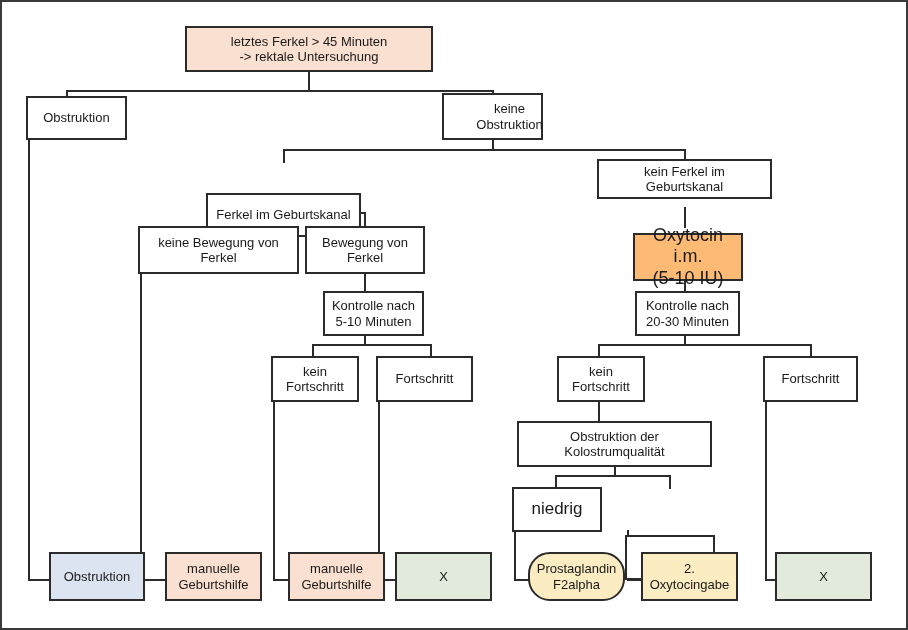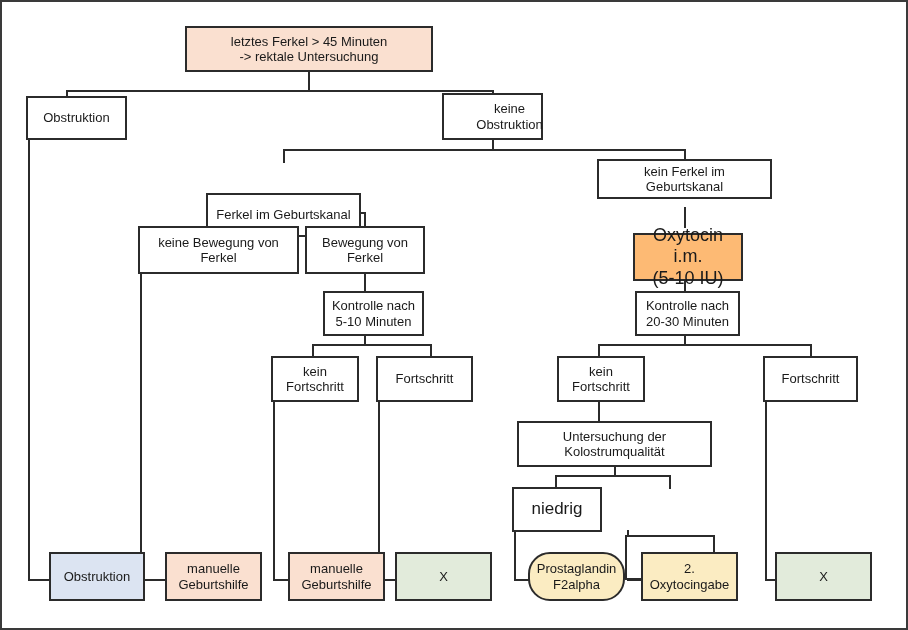--- a/index.html
+++ b/index.html
@@ -146,21 +146,21 @@
       <div class="node" style="left: 323px; top: 291px; width: 101px; height: 45px; background: rgb(255, 255, 255); font-size: 13px;">Kontrolle nach
 5-10 Minuten</div>
       <div class="node" style="left: 635px; top: 291px; width: 105px; height: 45px; background: rgb(255, 255, 255); font-size: 13px;">Kontrolle nach
 20-30 Minuten</div>
       <div class="node" style="left: 271px; top: 356px; width: 88px; height: 46px; background: rgb(255, 255, 255); font-size: 13px;">kein
 Fortschritt</div>
       <div class="node" style="left: 376px; top: 356px; width: 97px; height: 46px; background: rgb(255, 255, 255); font-size: 13px;">Fortschritt</div>
       <div class="node" style="left: 557px; top: 356px; width: 88px; height: 46px; background: rgb(255, 255, 255); font-size: 13px;">kein
 Fortschritt</div>
       <div class="node" style="left: 763px; top: 356px; width: 95px; height: 46px; background: rgb(255, 255, 255); font-size: 13px;">Fortschritt</div>
-      <div class="node" style="left: 517px; top: 421px; width: 195px; height: 46px; background: rgb(255, 255, 255); font-size: 13px;">Untersuchung der
+      <div class="node" style="left: 517px; top: 421px; width: 195px; height: 46px; background: rgb(255, 255, 255); font-size: 13px;">Obstruktion der
 Kolostrumqualität</div>
       <div class="node" style="left: 512px; top: 487px; width: 90px; height: 45px; background: rgb(255, 255, 255); font-size: 17px;">niedrig</div>
       <div class="node" style="left: 625px; top: 487px; width: 90px; height: 45px; background: rgb(255, 255, 255); font-size: 13px; margin-top: 48px;">hoch</div>
       <div class="node" style="left: 49px; top: 552px; width: 96px; height: 49px; background: rgb(220, 228, 242); font-size: 13px;">Obstruktion</div>
       <div class="node" style="left: 165px; top: 552px; width: 97px; height: 49px; background: rgb(250, 224, 208); font-size: 13px;">manuelle
 Geburtshilfe</div>
       <div class="node" style="left: 288px; top: 552px; width: 97px; height: 49px; background: rgb(250, 224, 208); font-size: 13px;">manuelle
 Geburtshilfe</div>
       <div class="node" style="left: 395px; top: 552px; width: 97px; height: 49px; background: rgb(226, 235, 219); font-size: 13px;">X</div>
       <div class="node" style="left: 528px; top: 552px; width: 97px; height: 49px; background: rgb(251, 236, 194); font-size: 13px; border-radius: 22px;">Prostaglandin

